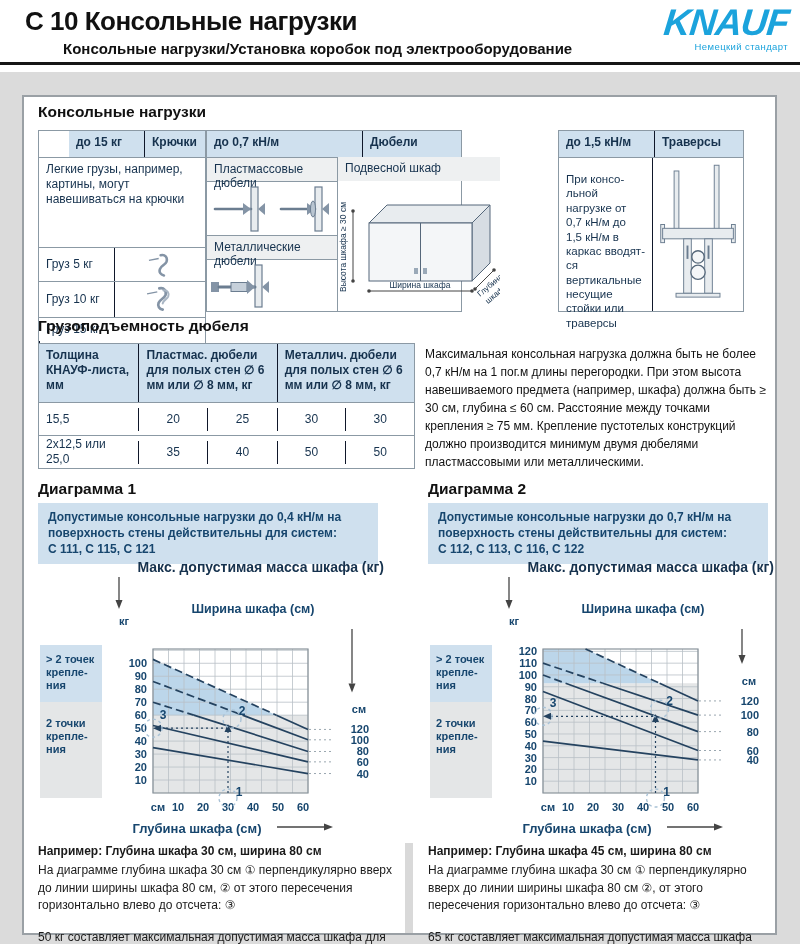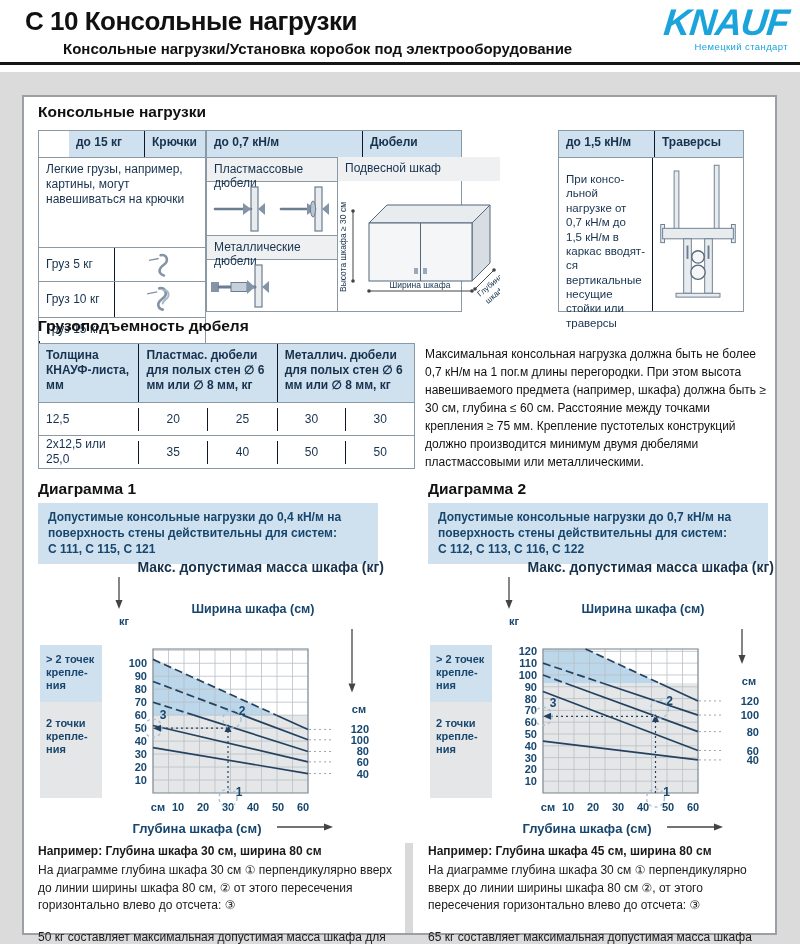--- a/index.html
+++ b/index.html
@@ -191,21 +191,21 @@
 
     <div class="h3" style="left:14px;top:220px;">Грузоподъемность дюбеля</div>
 
     <div class="tbl" style="left:14px;top:246px;width:377px;">
       <div class="tr head" style="height:58px;">
         <div class="td" style="width:100px;">Толщина КНАУФ-листа, мм</div>
         <div class="td" style="width:139px;">Пластмас. дюбели для полых стен ∅ 6 мм или ∅ 8 мм, кг</div>
         <div class="td" style="width:138px;">Металлич. дюбели для полых стен ∅ 6 мм или ∅ 8 мм, кг</div>
       </div>
       <div class="tr" style="height:33px;align-items:center;">
-        <div class="td" style="width:100px;">12,5</div>
+        <div class="td" style="width:100px;">15,5</div>
         <div class="td" style="width:69px;text-align:center;">20</div>
         <div class="td" style="width:70px;text-align:center;">25</div>
         <div class="td" style="width:69px;text-align:center;">30</div>
         <div class="td" style="width:69px;text-align:center;">30</div>
       </div>
       <div class="tr" style="height:33px;align-items:center;">
         <div class="td" style="width:100px;">2х12,5 или 25,0</div>
         <div class="td" style="width:69px;text-align:center;">35</div>
         <div class="td" style="width:70px;text-align:center;">40</div>
         <div class="td" style="width:69px;text-align:center;">50</div>

